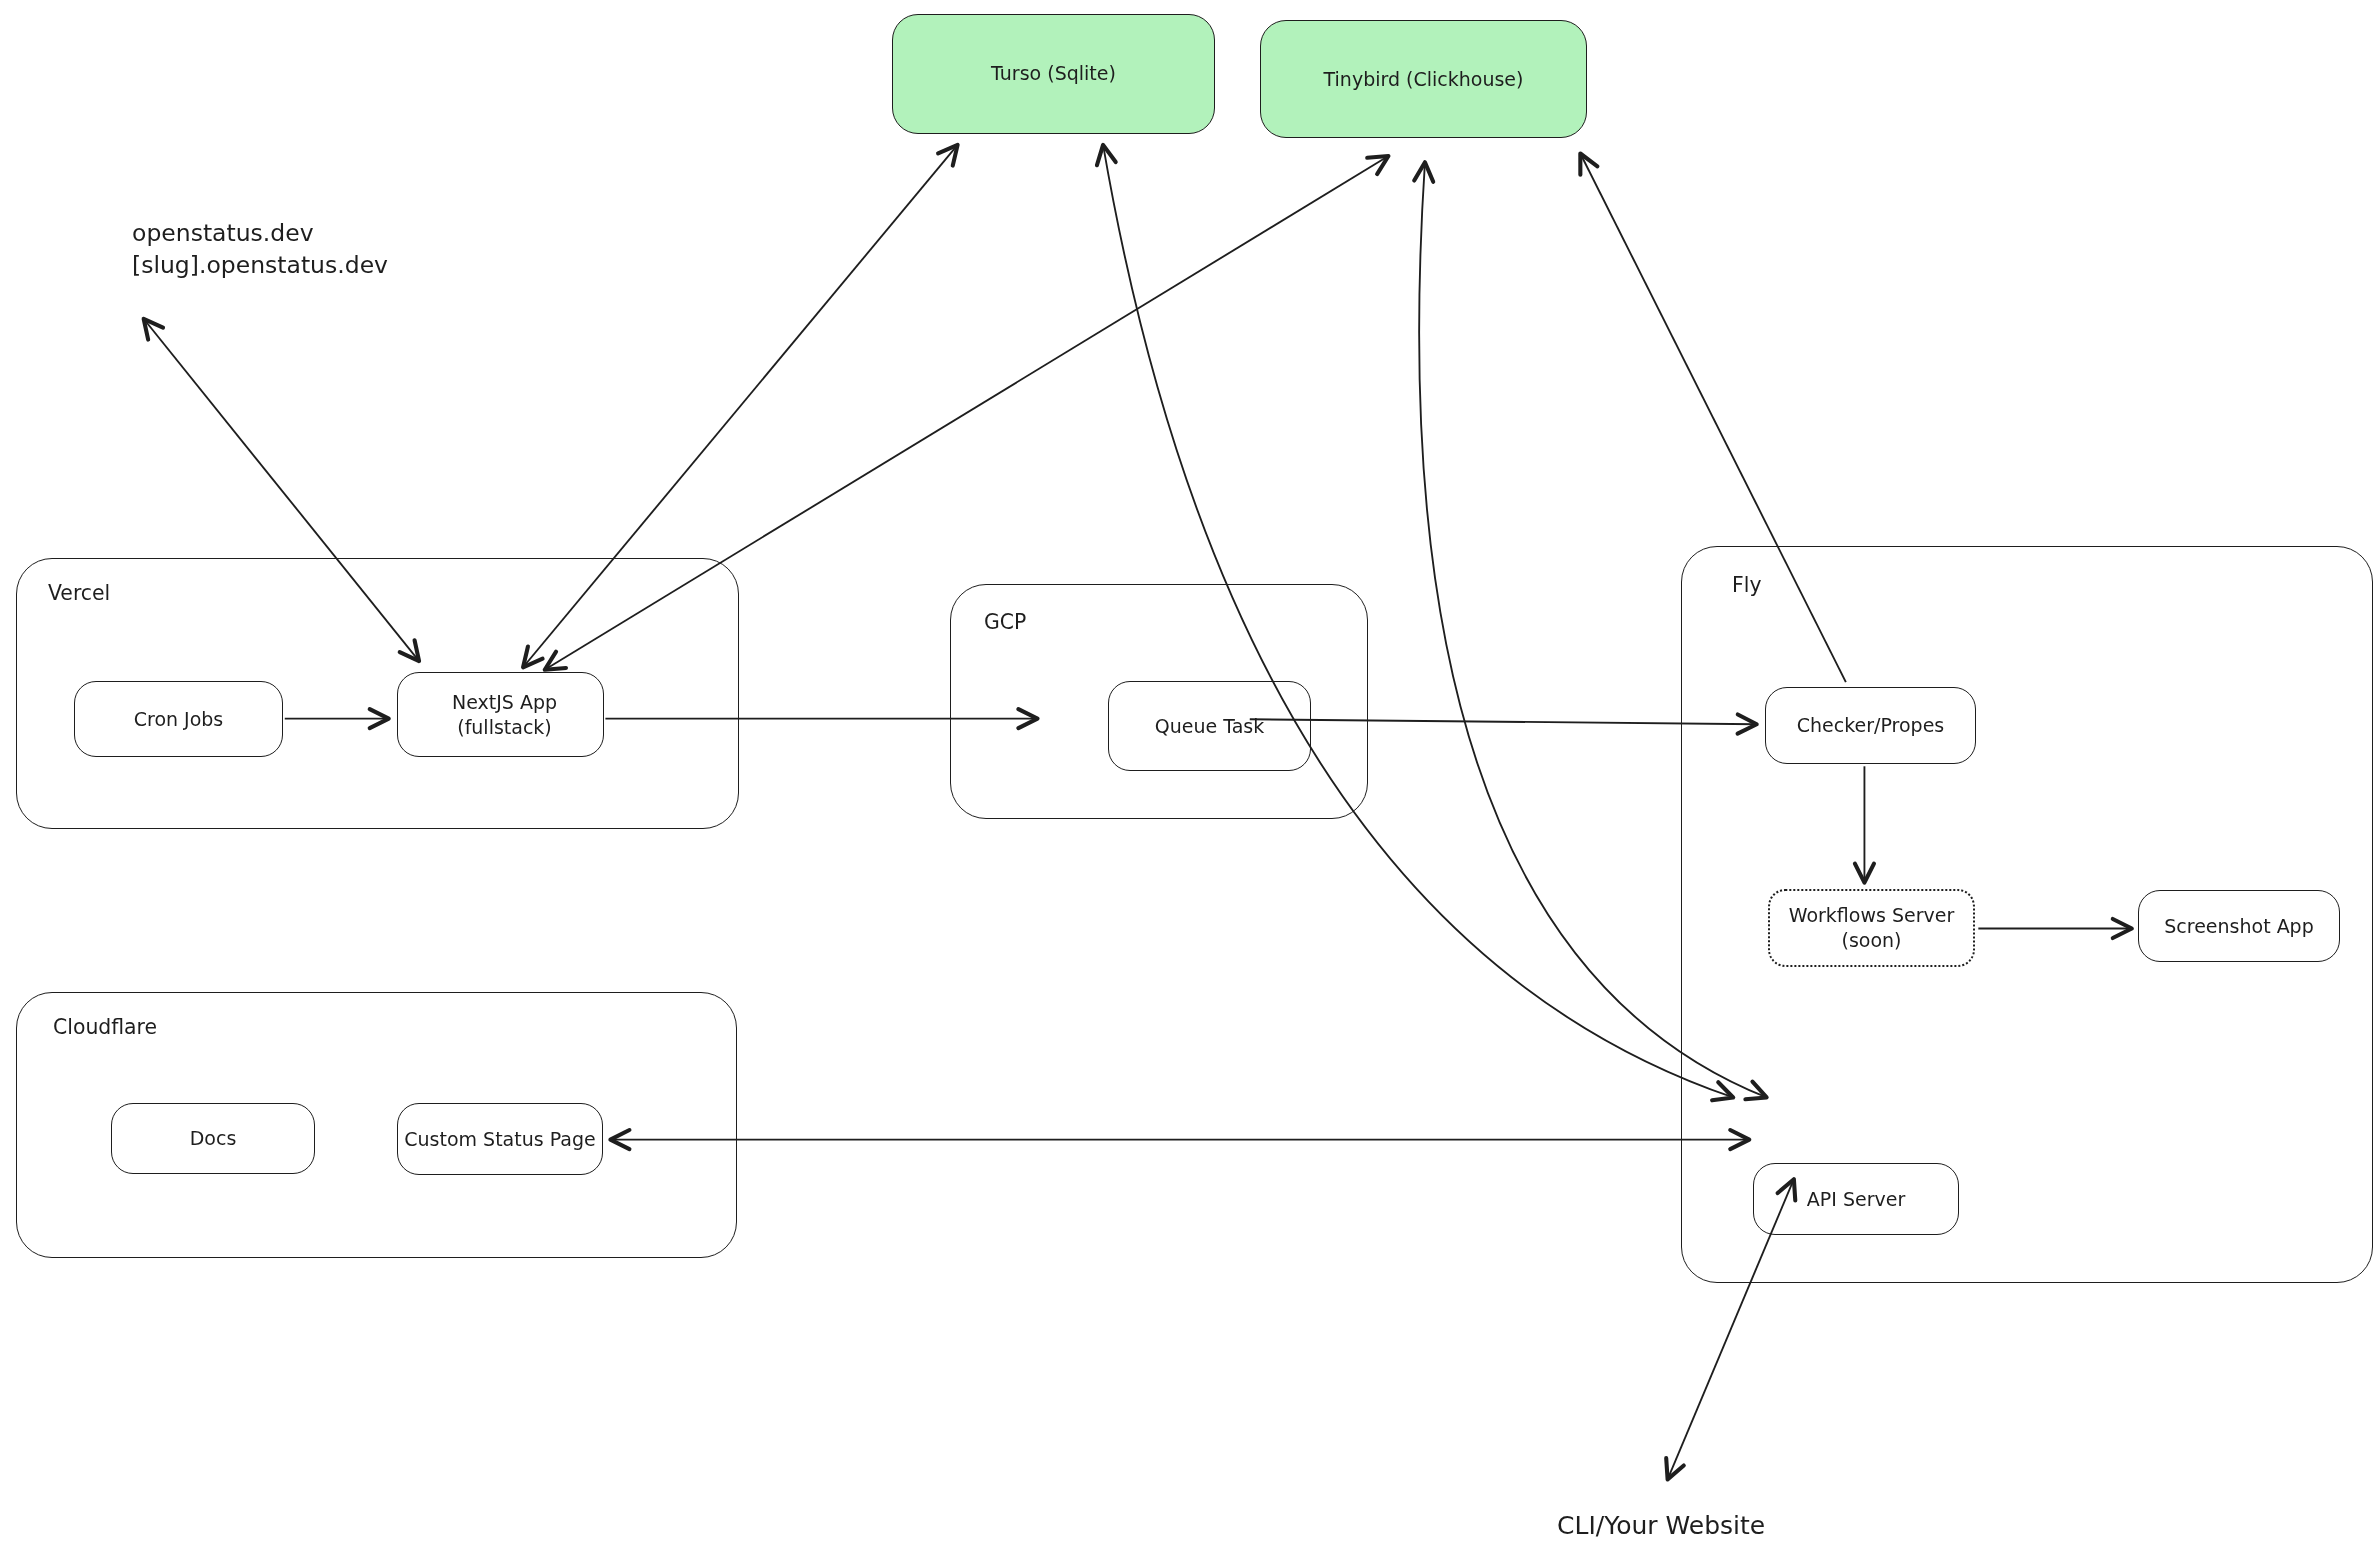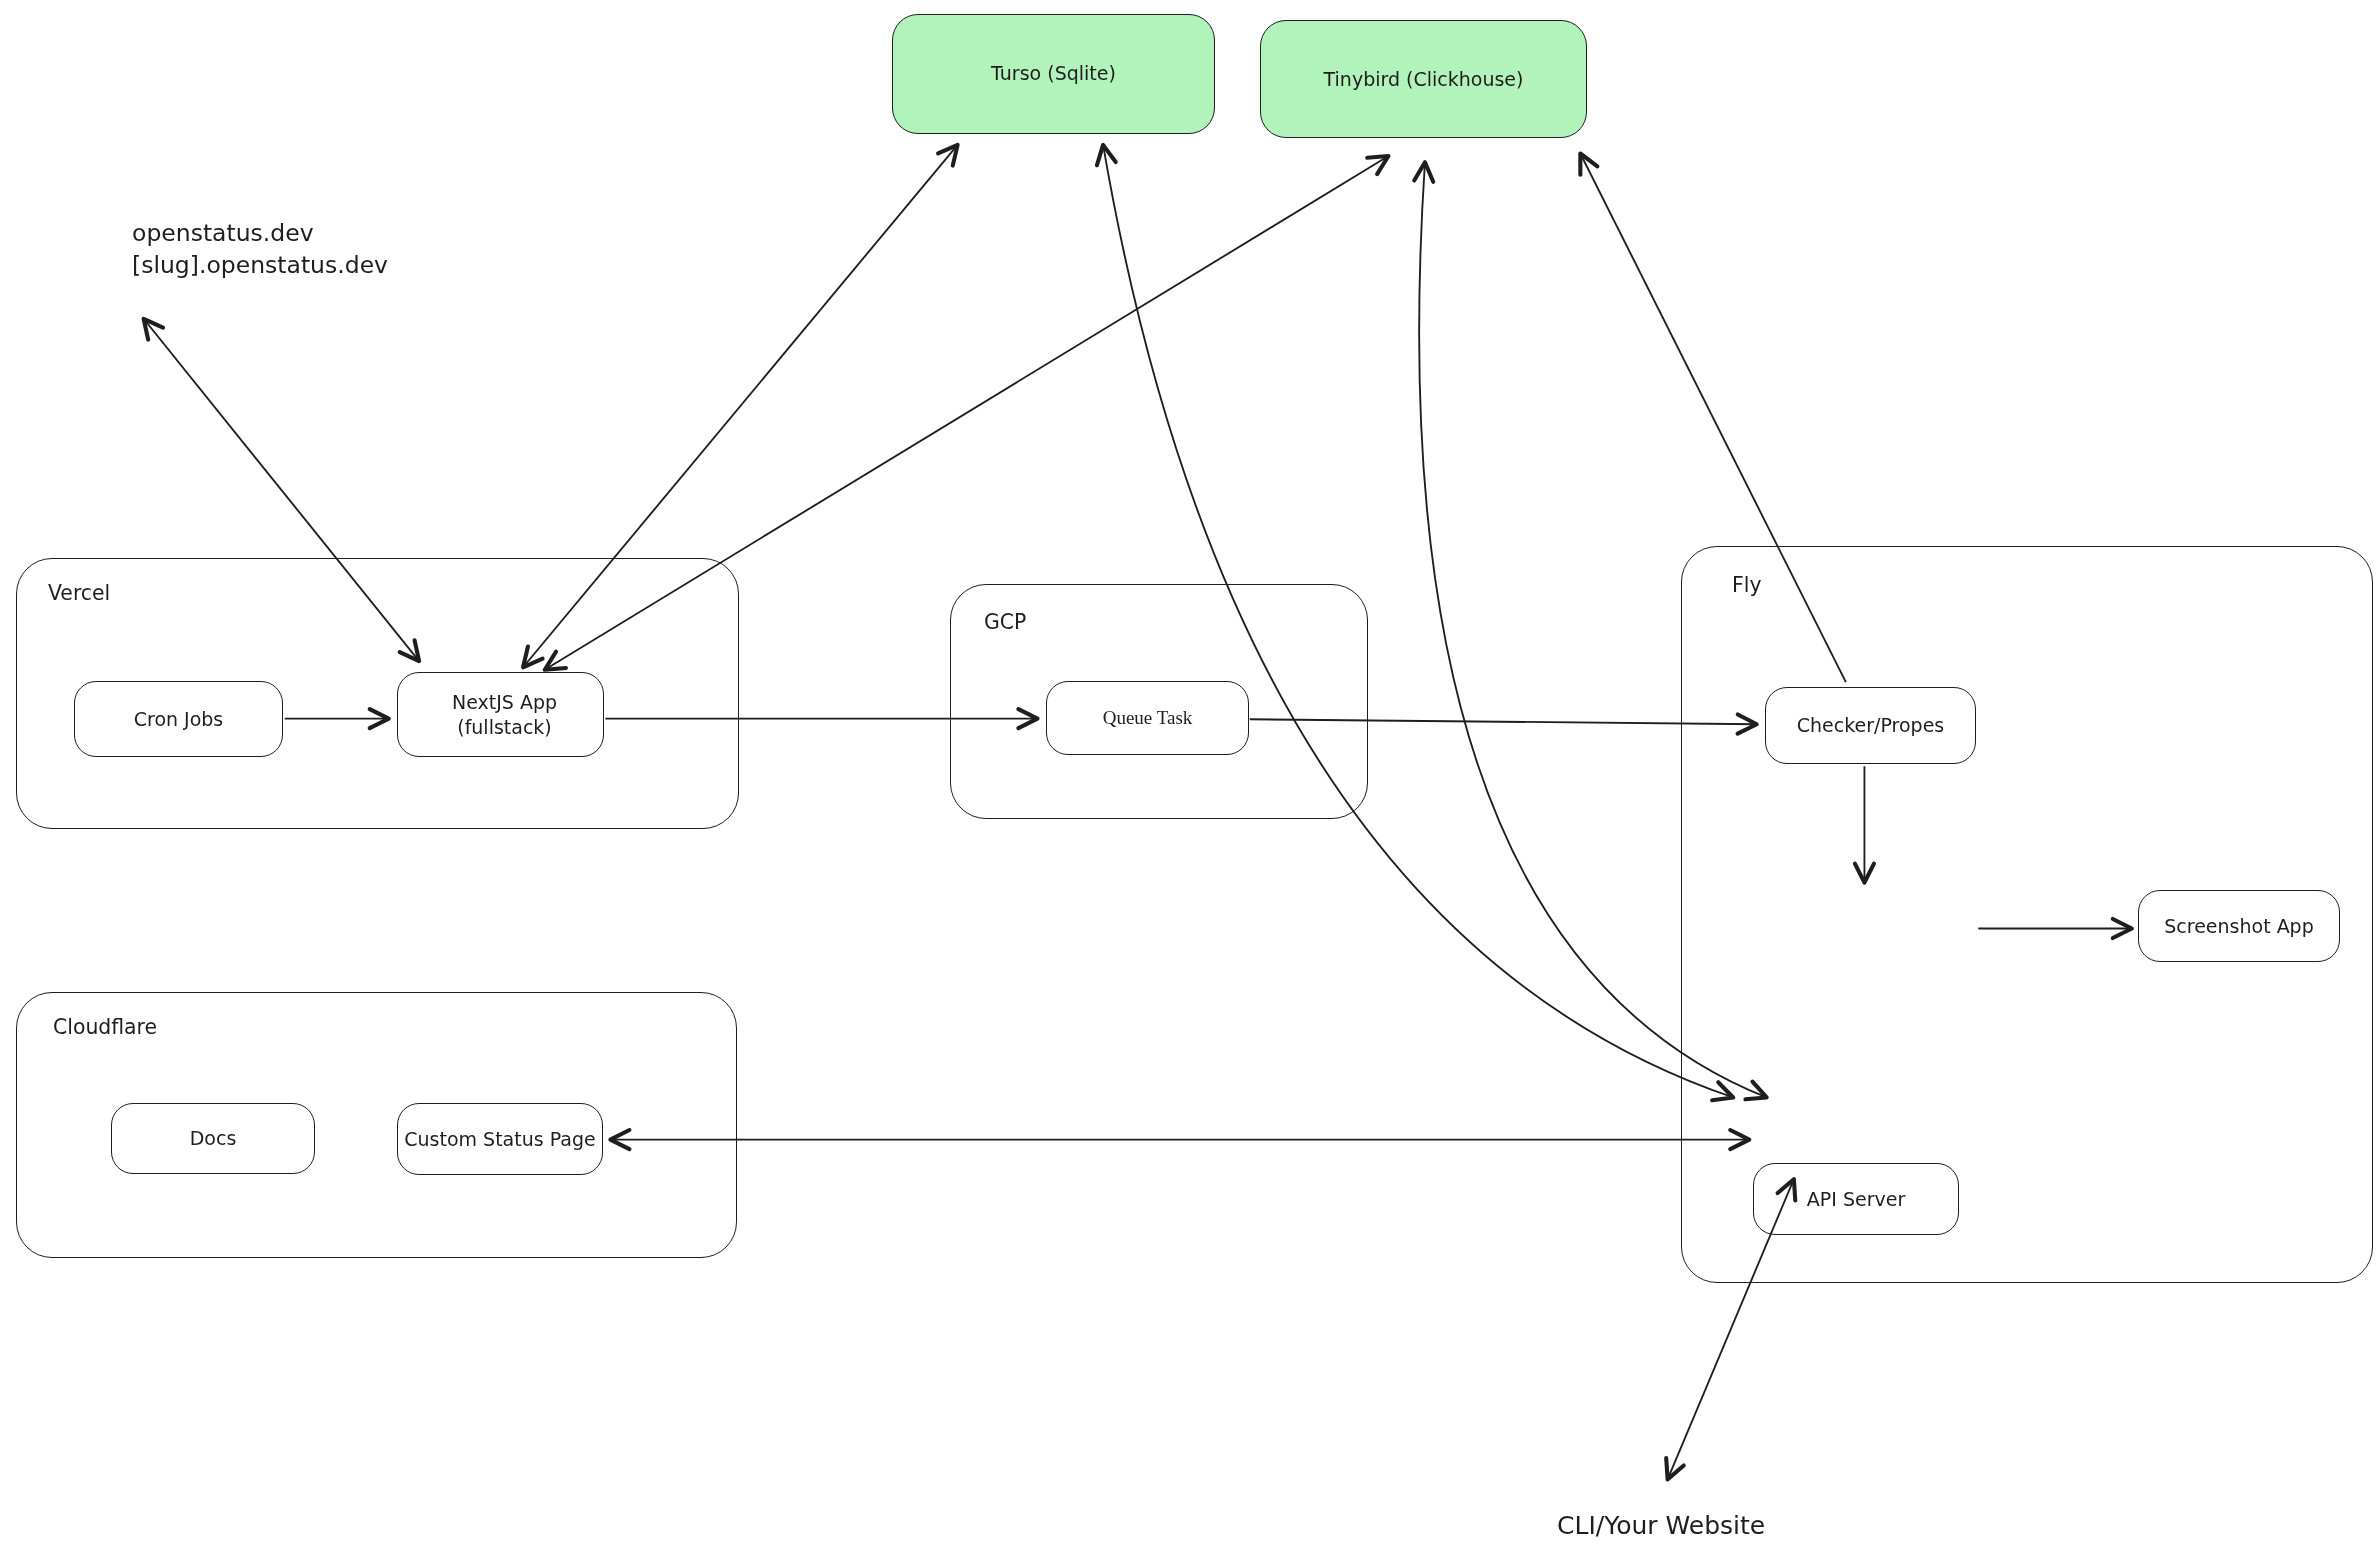--- a/index.html
+++ b/index.html
@@ -49,28 +49,32 @@
   <div class="node" id="box-cron" style="left:74px;top:681px;width:209px;height:76px;">
     <span>Cron Jobs</span>
   </div>
   <div class="node" id="box-nextjs" style="left:397px;top:672px;width:207px;height:85px;padding-left:8px;">
     <span>NextJS App</span>
     <span>(fullstack)</span>
   </div>
 
   <div class="group" id="grp-gcp" style="left:950px;top:584px;width:418px;height:235px;"></div>
   <div class="group-label" style="left:984px;top:610px;">GCP</div>
-  <div class="node" id="box-queue" style="left:1046px;top:681px;width:203px;height:74px;font-family:Liberation Serif, serif;">
+  <div class="node" id="box-queue" style="left:1108px;top:681px;width:203px;height:90px;">
     <span>Queue Task</span>
   </div>
 
   <div class="group" id="grp-fly" style="left:1681px;top:546px;width:692px;height:737px;"></div>
   <div class="group-label" style="left:1732px;top:573px;">Fly</div>
   <div class="node" id="box-checker" style="left:1765px;top:687px;width:211px;height:77px;">
     <span>Checker/Propes</span>
+  </div>
+  <div class="node dotted" id="box-workflows" style="left:1768px;top:889px;width:207px;height:78px;border-radius:17.3px;">
+    <span>Workflows Server</span>
+    <span>(soon)</span>
   </div>
   <div class="node" id="box-screenshot" style="left:2138px;top:890px;width:202px;height:72px;">
     <span>Screenshot App</span>
   </div>
   <div class="node" id="box-api" style="left:1753px;top:1163px;width:206px;height:72px;">
     <span>API Server</span>
   </div>
 
   <div class="group" id="grp-cloudflare" style="left:15.5px;top:992px;width:721px;height:266px;"></div>
   <div class="group-label" style="left:53px;top:1015px;">Cloudflare</div>

